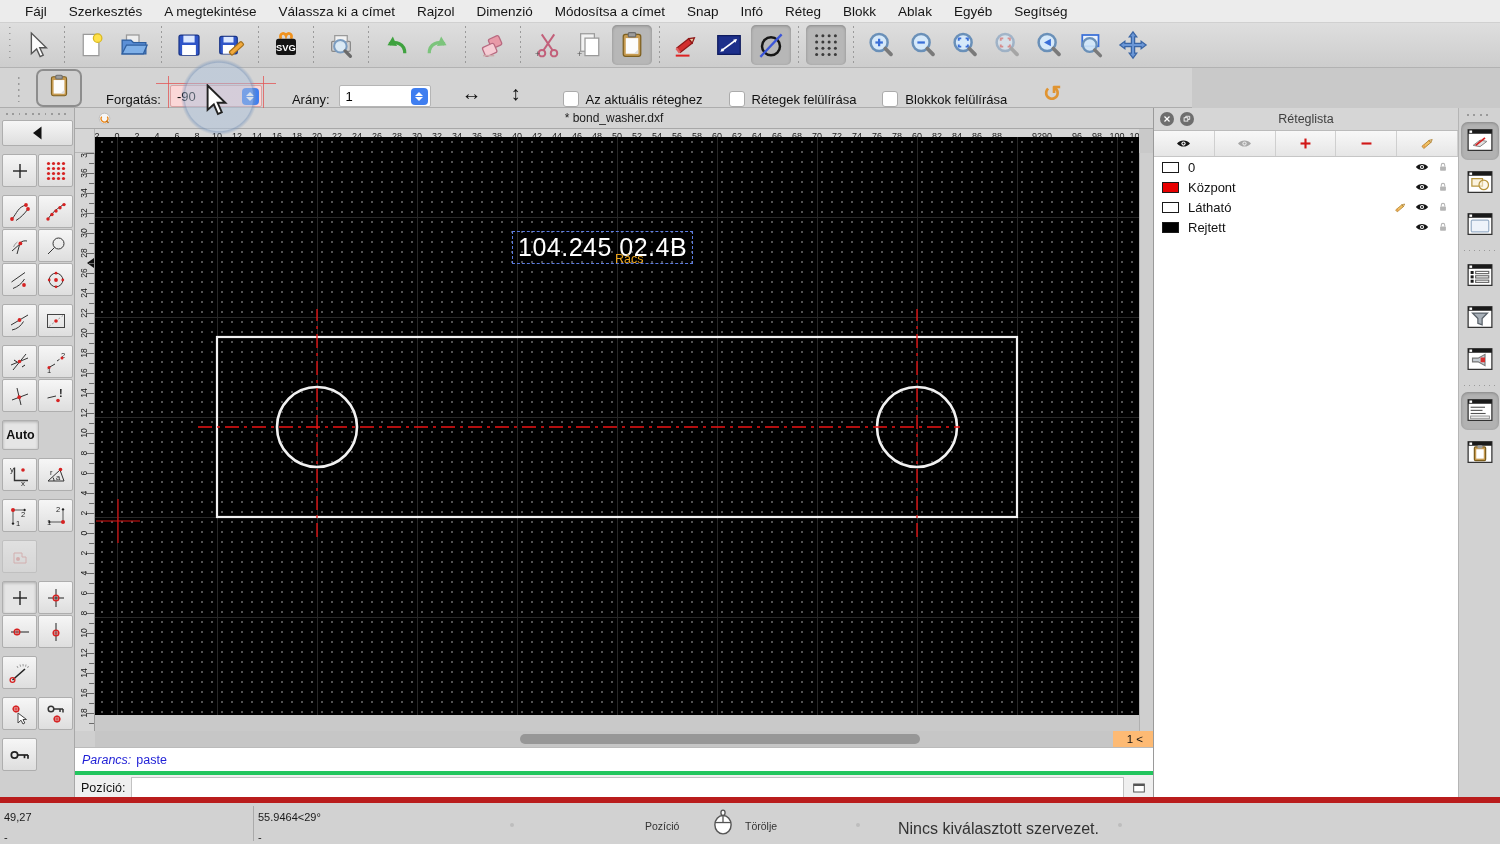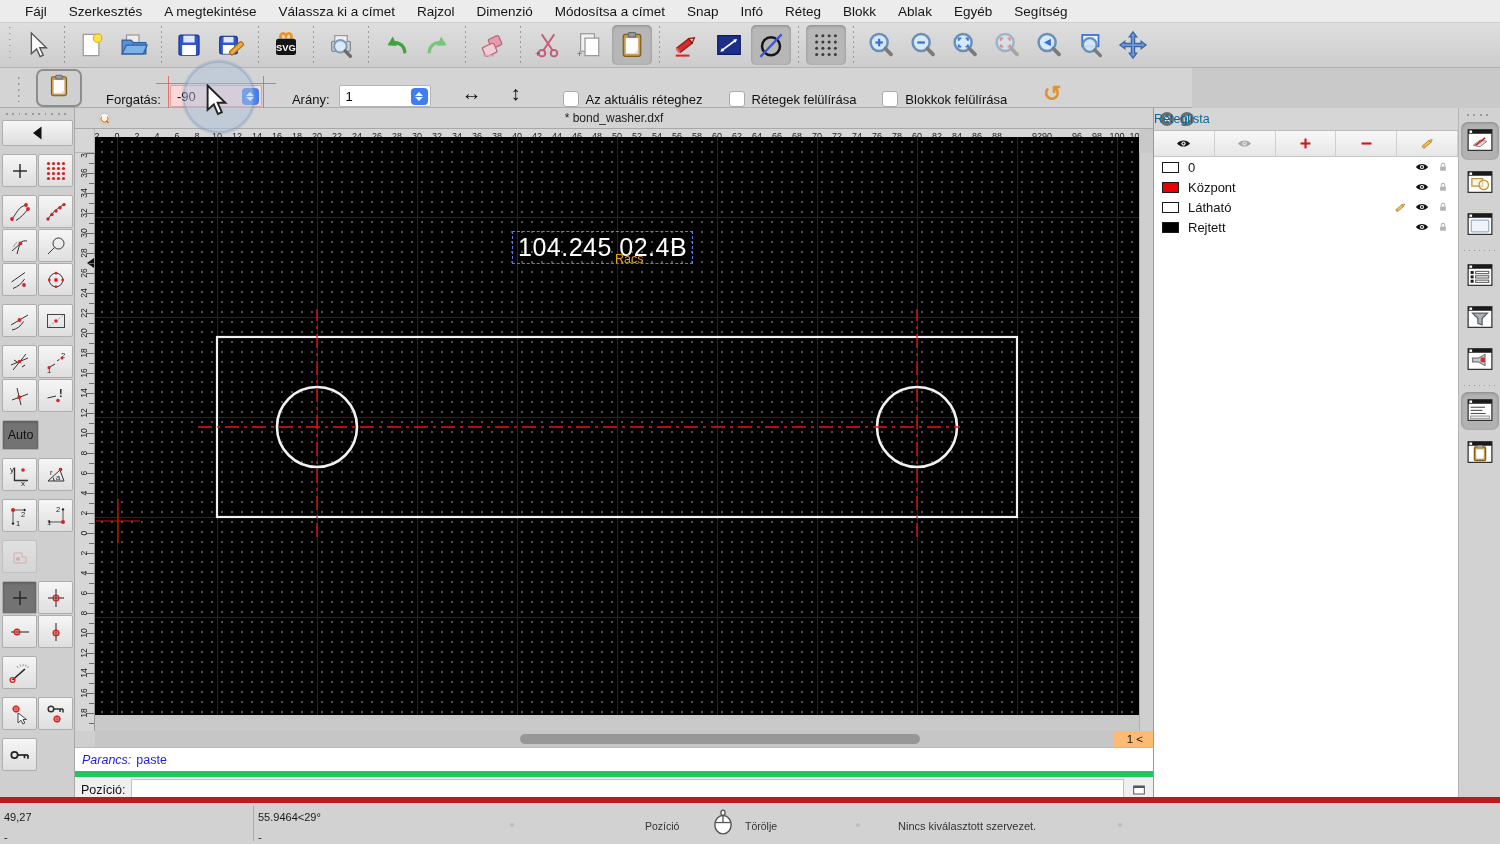--- a/index.html
+++ b/index.html
@@ -57,21 +57,21 @@
   .palette{position:absolute;left:0;top:108px;width:75px;height:689px;background:#cfcfcf;
            border-right:1px solid #a8a8a8;box-sizing:border-box;padding-top:3px;}
   .pal-handle{height:2px;margin:2px 6px 5px 6px;
               background:repeating-linear-gradient(90deg,#9a9a9a 0 1.5px,transparent 1.5px 6.5px);}
   .pal-row{display:flex;gap:1px;padding-left:2px;margin-bottom:1px;}
   .pal-row.gap{margin-top:8px;}
   .pal-btn{width:35px;height:33px;background:linear-gradient(#f6f6f6,#dedede);
            border:1px solid #aeaeae;border-radius:2px;display:flex;align-items:center;
            justify-content:center;box-sizing:border-box;}
   .pal-btn.wide{width:71px;height:26px;}
-  .pal-btn.pressed{background:#737373;box-shadow:inset 0 1px 3px rgba(0,0,0,.25);}
+  .pal-btn.pressed{background:#e5e5e5;box-shadow:inset 0 1px 3px rgba(0,0,0,.25);font-weight:bold;}
   .pal-btn.autobtn{width:37px;height:30px;font-size:12.5px;}
   .pal-btn.faded{opacity:.45;}
 
   
   .tabbar{position:absolute;left:75px;top:108px;width:1078px;height:21px;background:#d3d3d3;
           border-bottom:1px solid #a8a8a8;display:flex;align-items:center;box-sizing:border-box;}
   .tab-title{position:absolute;left:0;right:0;text-align:center;font-size:12px;color:#1a1a1a;}
   .tab-logo{margin-left:22px;z-index:2;display:flex;}
   .corner-tl{position:absolute;left:75px;top:129px;width:20px;height:24px;background:#d6d6d6;
              border-right:1px solid #b5b5b5;border-bottom:1px solid #b5b5b5;box-sizing:border-box;}
@@ -110,37 +110,37 @@
   .vscroll{position:absolute;left:1139px;top:153px;width:14px;height:578px;background:#cfcfcf;
            border-left:1px solid #b0b0b0;box-sizing:border-box;}
   .hscroll{position:absolute;left:95px;top:731px;width:1022px;height:16px;background:#c6c6c6;}
   .hthumb{position:absolute;left:425px;top:3px;width:400px;height:10px;background:#979797;border-radius:5px;}
   .corner-bl{position:absolute;left:75px;top:731px;width:20px;height:16px;background:#cfcfcf;}
   .grid-ind{position:absolute;left:1113px;top:731px;width:40px;height:16px;background:#fdba74;
             font-size:11.5px;text-align:right;line-height:16px;padding-right:10px;box-sizing:border-box;}
 
   .cmdline{position:absolute;left:75px;top:747px;width:1078px;height:50px;background:#efefef;
            border-top:1px solid #bbb;box-sizing:border-box;}
-  .cmd-hist{height:23px;background:#fff;border-bottom:6px solid #22c55e;display:flex;align-items:center;
+  .cmd-hist{height:23px;background:#fff;border-bottom:4px solid #22c55e;display:flex;align-items:center;
             padding-left:7px;font-size:12.5px;color:#1f1fd6;}
   .cmd-hist .lbl{font-style:italic;margin-right:5px;}
   .cmd-input-row{height:26px;display:flex;align-items:center;padding:0 6px;}
   .cmd-input-row .lbl{font-size:12.5px;margin-right:6px;}
   .cmd-input{flex:1;height:18px;border:1px solid #c2c2c2;background:#fff;font-family:inherit;
              font-size:12px;outline:none;}
   .detach{margin-left:7px;display:flex;}
 
   
   .layerpanel{position:absolute;left:1153px;top:108px;width:305px;height:689px;background:#fff;
               border-left:1px solid #9a9a9a;box-sizing:border-box;}
   .lp-header{height:22px;background:#d6d6d6;display:flex;align-items:center;padding:0 6px;
              border-bottom:1px solid #bbb;}
   .lp-circle{width:14px;height:14px;border-radius:50%;background:#6e6e6e;display:flex;
              align-items:center;justify-content:center;margin-right:6px;}
-  .lp-title{position:absolute;left:0;right:0;text-align:left;font-size:12.5px;color:#0369a1;}
+  .lp-title{position:absolute;left:0;right:0;text-align:center;font-size:12.5px;color:#404040;}
   .lp-toolbar{height:25px;display:flex;border-bottom:1px solid #c6c6c6;}
   .lp-tool{flex:1;display:flex;align-items:center;justify-content:center;
            background:linear-gradient(#f8f8f8,#e6e6e6);border-right:1px solid #cfcfcf;}
   .lp-row{height:20px;display:flex;align-items:center;padding:0 8px;font-size:13px;}
   .lp-swatch{width:17px;height:11px;border:1px solid #1a1a1a;margin-right:9px;box-sizing:border-box;}
   .lp-name{flex:1;}
   .lp-row .ric{margin-left:6px;display:flex;}
 
   
   .rightstrip{position:absolute;left:1458px;top:108px;width:42px;height:689px;background:#d2d2d2;
@@ -157,21 +157,21 @@
   .statusbar{position:absolute;left:0;top:797px;width:1500px;height:47px;background:#d2d2d2;
              border-top:6px solid #b91c1c;font-size:11px;color:#1a1a1a;box-sizing:border-box;}
   .sb-abs{position:absolute;left:4px;top:8px;}
   .sb-abs2{position:absolute;left:4px;top:28px;}
   .sb-div{position:absolute;left:253px;top:3px;bottom:3px;width:1px;background:#aaa;}
   .sb-rel{position:absolute;left:258px;top:8px;}
   .sb-rel2{position:absolute;left:258px;top:28px;}
   .sb-left-action{position:absolute;left:645px;top:17px;font-size:10.5px;color:#333;}
   .sb-mouse{position:absolute;left:710px;top:6px;}
   .sb-right-action{position:absolute;left:745px;top:17px;font-size:10.5px;color:#333;}
-  .sb-selstat{position:absolute;left:866px;top:17px;font-size:11px;color:#333;padding-left:32px;}
+  .sb-selstat{position:absolute;left:866px;top:17px;font-size:16px;color:#333;padding-left:32px;}
   .sb-dot{position:absolute;width:4px;height:4px;border-radius:50%;background:#bdbdbd;top:20px;}
 
   
   .click-halo{position:absolute;left:178px;top:56px;width:82px;height:82px;border-radius:50%;
       background:radial-gradient(circle,rgba(175,195,220,.5) 0 58%,rgba(120,150,190,.55) 60%,rgba(120,150,190,0) 66%);
       pointer-events:none;z-index:40;}
   .cursor{position:absolute;left:200px;top:84px;z-index:41;pointer-events:none;}
 </style>
 </head>
 <body>

